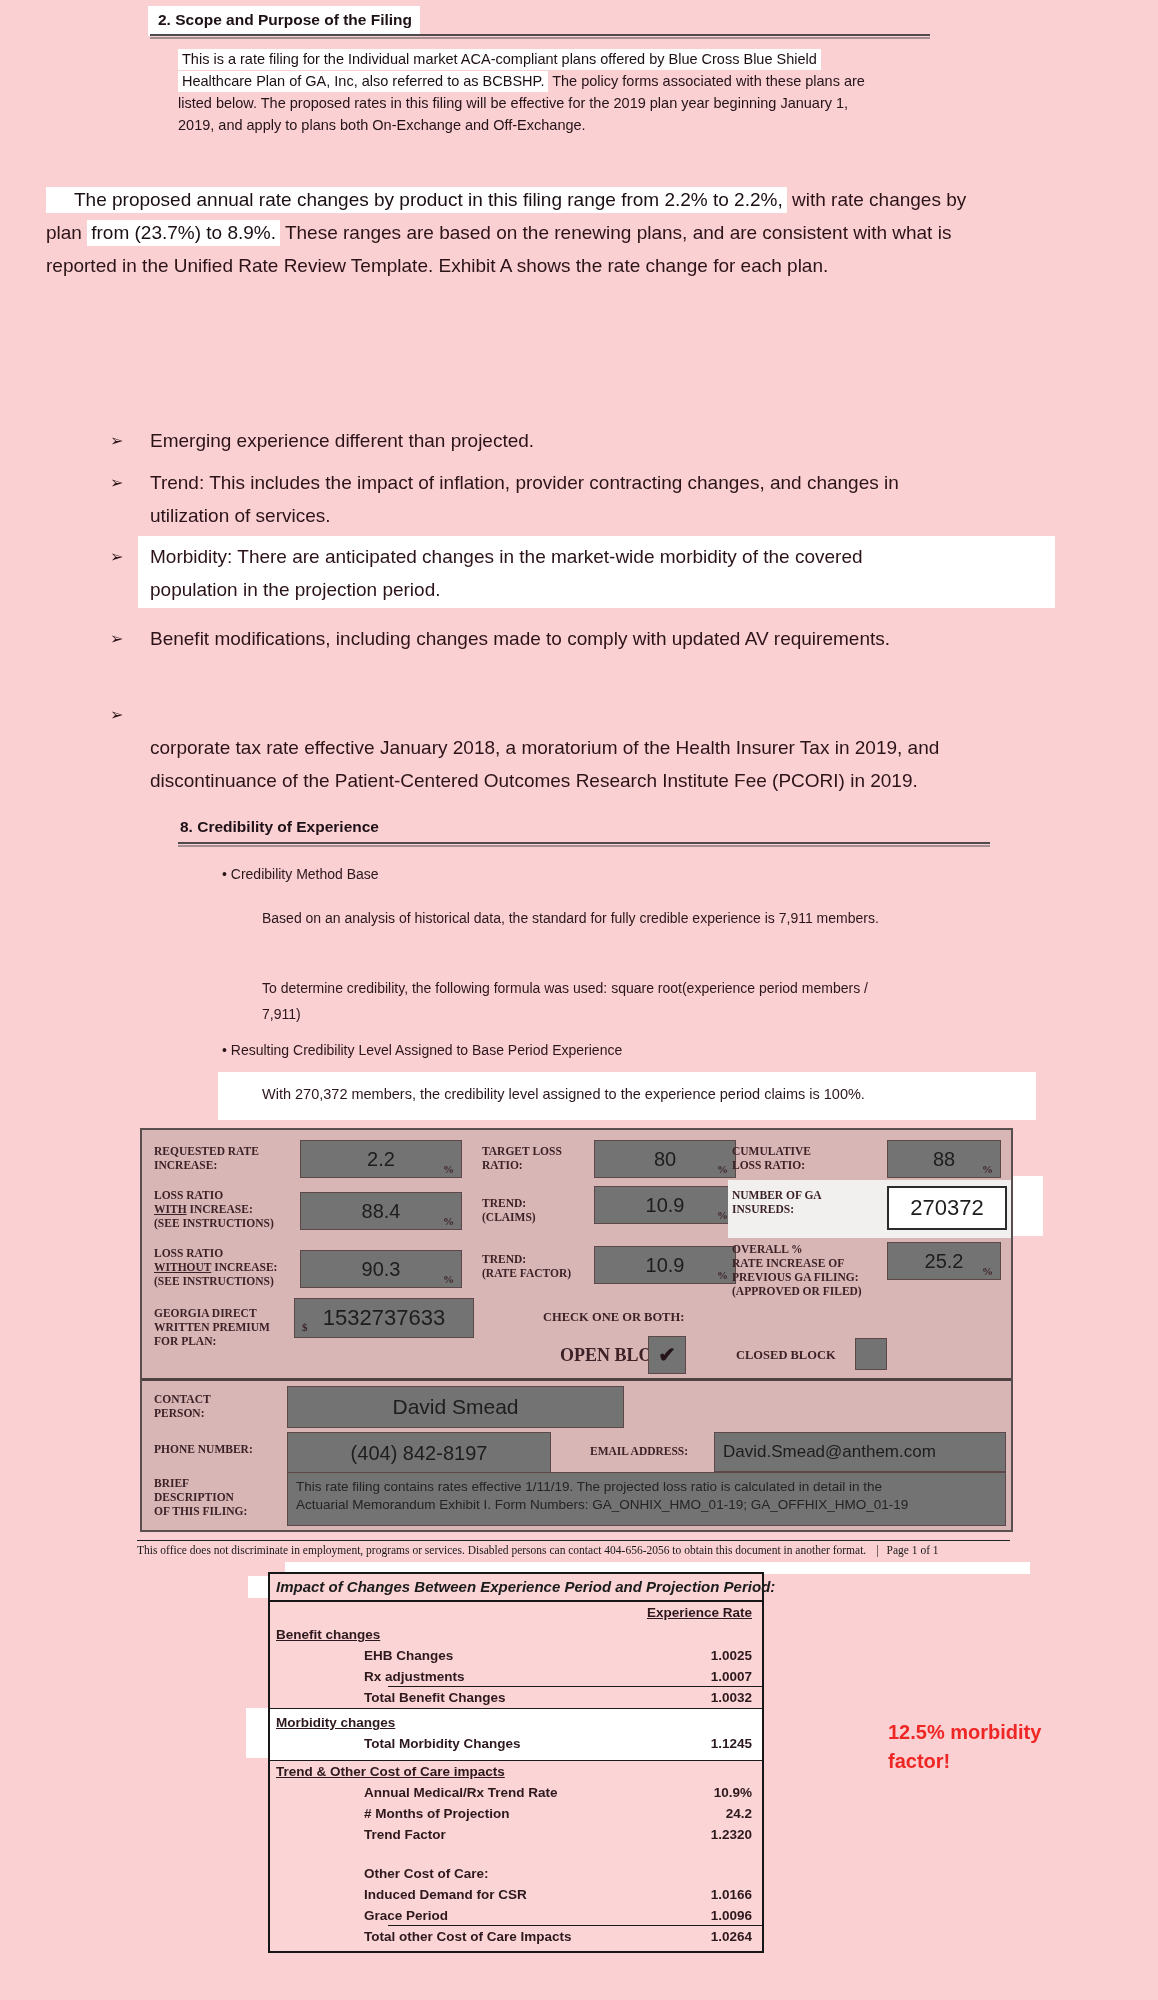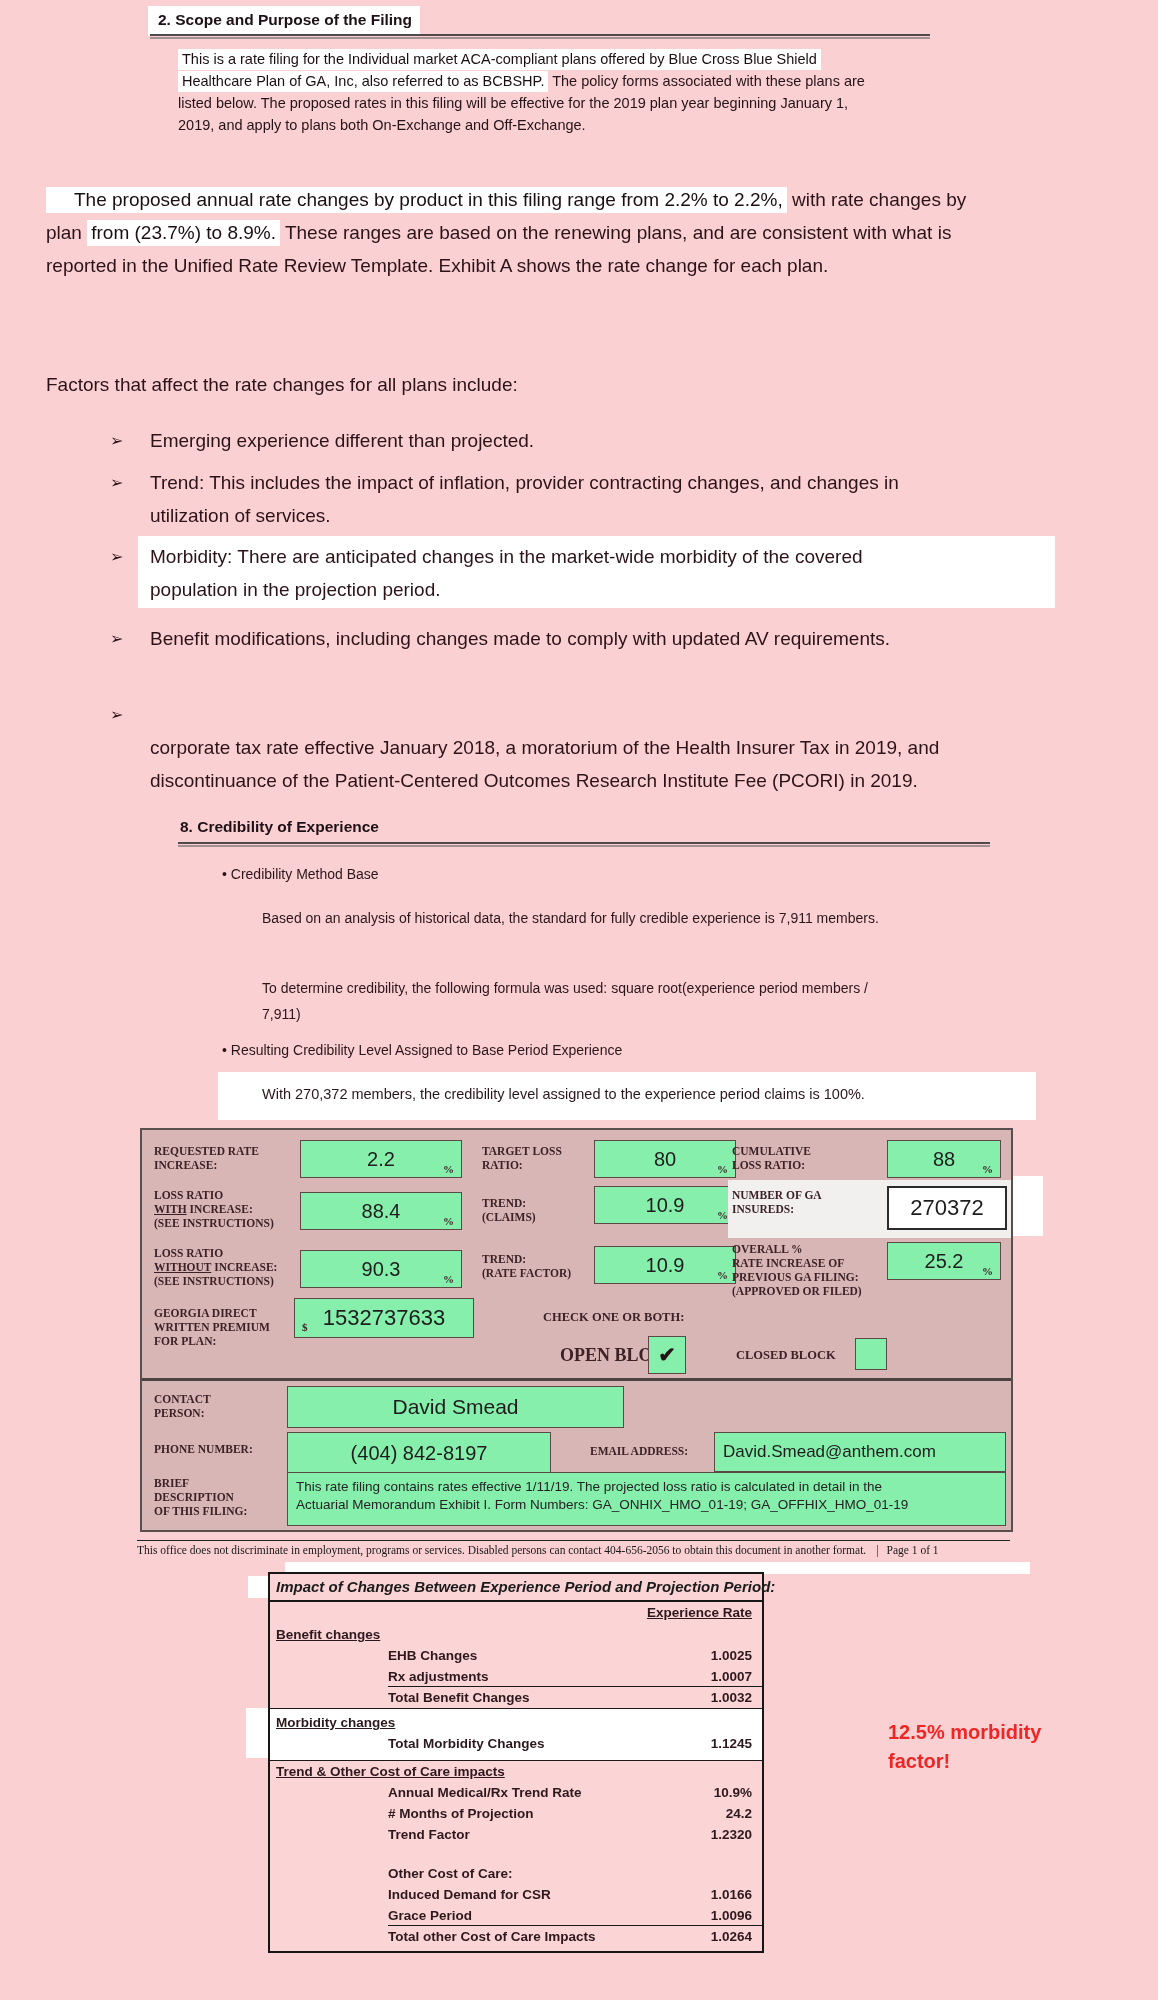--- a/index.html
+++ b/index.html
@@ -12,38 +12,38 @@
   .whitebox{background:#ffffff;}
   .p-small{font-size:14.5px;line-height:22px;color:#241318;white-space:nowrap;}
   .p-big{font-size:19px;line-height:33px;color:#2b1318;white-space:nowrap;}
   .hl{background:#ffffff;color:#1c0f13;padding:2px 4px 3px 4px;}
   .bullet-row{display:flex;}
   .b-marker{width:40px;font-size:16px;color:#2b1318;flex:0 0 40px;}
   .cred{font-size:14px;color:#2b161b;white-space:nowrap;}
   
   .form{background:#d9b6b6;border:2px solid #5a4f4f;}
   .flabel{font-family:"Liberation Serif",serif;font-weight:bold;font-size:11.5px;line-height:14px;color:#3c2227;white-space:nowrap;}
-  .fbox{background:#86efac;border:1.5px solid #5d4848;display:flex;align-items:center;justify-content:center;}
+  .fbox{background:#737373;border:1.5px solid #5d4848;display:flex;align-items:center;justify-content:center;}
   .fval{font-size:20px;color:#1d1d1d;}
   .unit{position:absolute;right:7px;bottom:2px;font-family:"Liberation Serif",serif;font-weight:bold;font-size:11px;color:#3c2227;}
   .cur{position:absolute;left:7px;bottom:4px;font-family:"Liberation Serif",serif;font-weight:bold;font-size:11px;color:#3c2227;}
   .u{text-decoration:underline;}
   .divider{background:#4c4242;height:2.5px;}
   
   .footer{font-family:"Liberation Serif",serif;font-size:11.5px;color:#181818;border-top:1.5px solid #222;
           display:flex;align-items:flex-start;padding-top:3px;white-space:nowrap;}
   
   .itable{background:#fbd4d6;border:2.5px solid #161616;font-size:13.5px;font-weight:bold;color:#2d191d;}
   .t-title{height:26px;line-height:26px;padding-left:6px;font-style:italic;font-size:15px;color:#1b1b1b;
            border-bottom:2px solid #161616;white-space:nowrap;}
   .t-colhead{height:22px;line-height:22px;text-align:right;padding-right:10px;}
   .t-colhead span{text-decoration:underline;margin-left:32px;}
   .t-sec{height:21px;line-height:21px;padding-left:6px;}
   .t-sec span{text-decoration:underline;}
-  .t-row{height:21px;line-height:21px;padding-left:118px;display:flex;position:relative;}
+  .t-row{height:21px;line-height:21px;padding-left:94px;display:flex;position:relative;}
   .t-row .val{margin-left:auto;padding-right:10px;}
   .rule-below::after{content:"";position:absolute;left:118px;right:0;bottom:0;border-bottom:1.5px solid #1a1a1a;}
   .hr-full{border-top:1.5px solid #1a1a1a;}
   .white-band{background:#ffffff;padding:3px 0 6px 0;}
   .t-blank{height:18px;}
   
   .rednote{font-weight:800;font-size:20px;line-height:29px;color:#ee2624;white-space:nowrap;}
 </style>
 </head>
 <body>
@@ -60,21 +60,20 @@
     <span>listed below.  The proposed rates in this filing will be effective for the 2019 plan year beginning January 1,</span><br>
     <span>2019, and apply to plans both On-Exchange and Off-Exchange.</span>
   </div>
 
   <div class="abs p-big" style="left:46px;top:183px;">
     <span class="hl" style="padding-left:28px;">The proposed annual rate changes by product in this filing range from 2.2% to 2.2%,</span><span> with rate changes by</span><br>
     <span>plan </span><span class="hl">from (23.7%) to 8.9%.</span><span>  These ranges are based on the renewing plans, and are consistent with what is</span><br>
     <span>reported in the Unified Rate Review Template.   Exhibit A shows the rate change for each plan.</span>
   </div>
 
-  <div class="abs p-big" style="left:46px;top:368px;">Factors that affect the rate changes for all plans include:</div>
 
   <div class="abs p-big bullet-row" style="left:110px;top:424px;">
     <span class="b-marker">➢</span>
     <span>Emerging experience different than projected.</span>
   </div>
   <div class="abs p-big bullet-row" style="left:110px;top:466px;">
     <span class="b-marker">➢</span>
     <span><span>Trend: This includes the impact of inflation, provider contracting changes, and changes in</span><br><span>utilization of services.</span></span>
   </div>
   <div class="abs whitebox" style="left:138px;top:536px;width:917px;height:72px;"></div>

